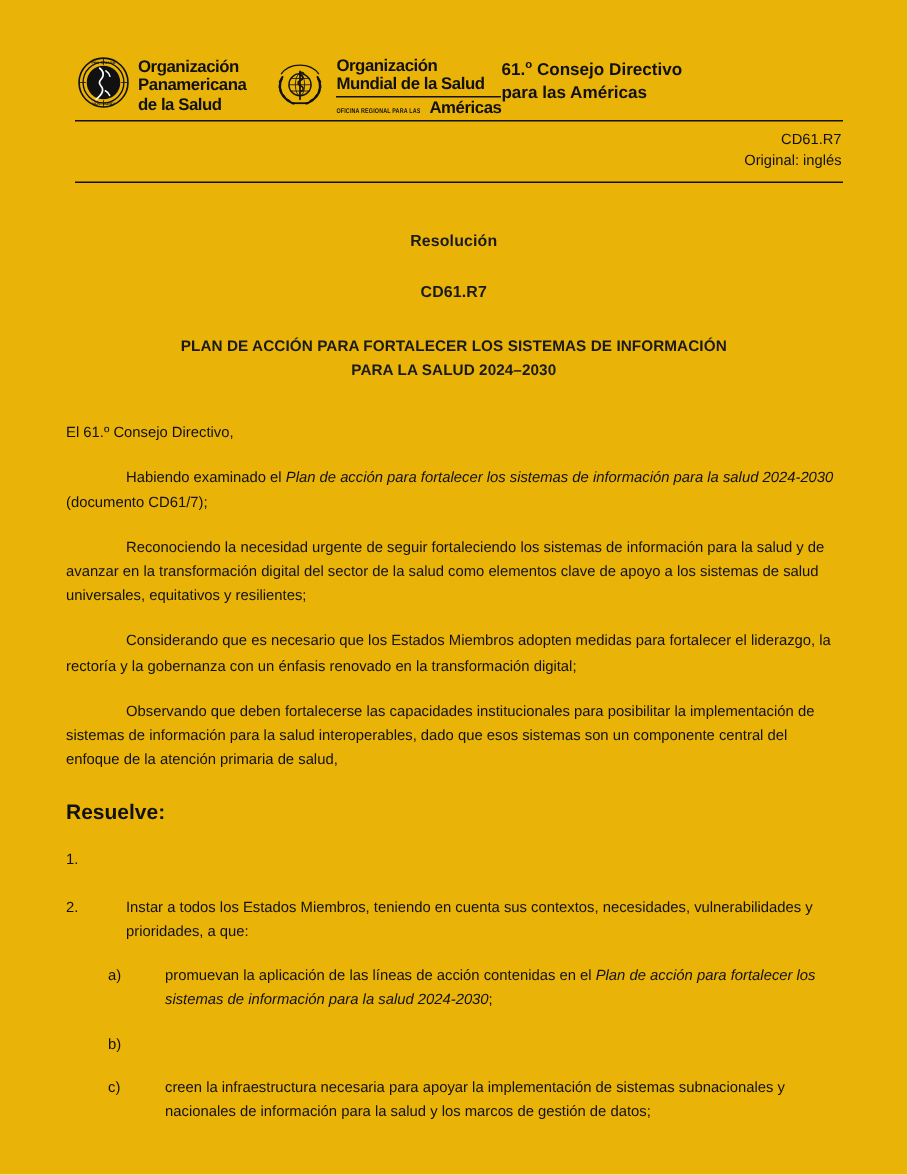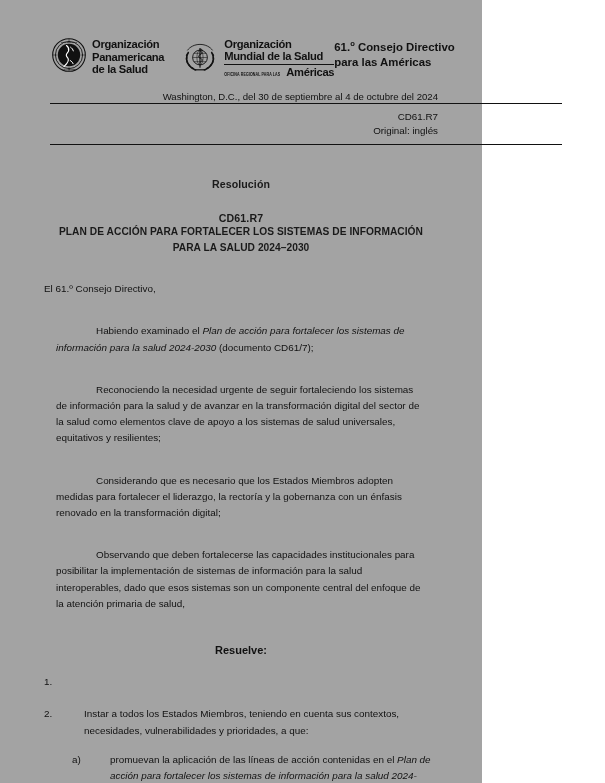--- a/index.html
+++ b/index.html
@@ -11,23 +11,23 @@
   body {
     width: 605px;
     height: 783px;
     font-family: "Liberation Sans", sans-serif;
     color: #1a1a1a;
     overflow: hidden;
   }
 
   .page {
     position: relative;
-    width: 482px;
+    width: 605px;
     height: 783px;
-    background: #a3a3a3;
+    background: #eab308;
     padding: 0;
   }
 
   
   .masthead {
     display: flex;
     align-items: flex-start;
     padding: 34px 44px 0 52px;
     gap: 0;
   }
@@ -143,20 +143,21 @@
   }
   .res-code {
     font-size: 10.6px;
     font-weight: bold;
     margin-top: 22px;
     letter-spacing: 0.1px;
   }
   .res-title {
     font-size: 10.2px;
     font-weight: bold;
+    margin-top: 23px;
     line-height: 15.5px;
     letter-spacing: 0.05px;
     padding: 0 56px;
   }
   .res-title .tl { display: block; }
 
   
   .body {
     padding: 0 44px 0 44px;
     margin-top: 26px;
@@ -165,31 +166,30 @@
     color: #111111;
     text-align: left;
   }
 
   .salutation {
     font-weight: normal;
     font-size: 9.9px;
   }
 
   p.para {
-    margin: 12px;
+    margin: 0;
     padding-top: 14px;
     text-indent: 40px;
     line-height: 16.2px;
   }
 
   .centerword {
-    text-align: center;
     font-weight: bold;
     padding-top: 18px;
-    font-size: 11px;
+    font-size: 14px;
   }
 
   .numitem {
     display: flex;
     padding-top: 16px;
     line-height: 16.2px;
   }
   .numitem .num {
     flex: 0 0 40px;
     min-width: 40px;
@@ -296,21 +296,20 @@
       </div>
 
     </div>
 
     <div class="header-right">
       <span class="hl"><span>61.</span><sup>o</sup><span> Consejo Directivo</span></span>
       <span class="hl">para las Américas</span>
     </div>
   </div>
 
-  <div class="dateline">Washington, D.C., del 30 de septiembre al 4 de octubre del 2024</div>
 
   <hr class="rule rule-top">
 
   <div class="docref">
     <span class="dl">CD61.R7</span>
     <span class="dl">Original: inglés</span>
   </div>
 
   <hr class="rule rule-bottom">
 

